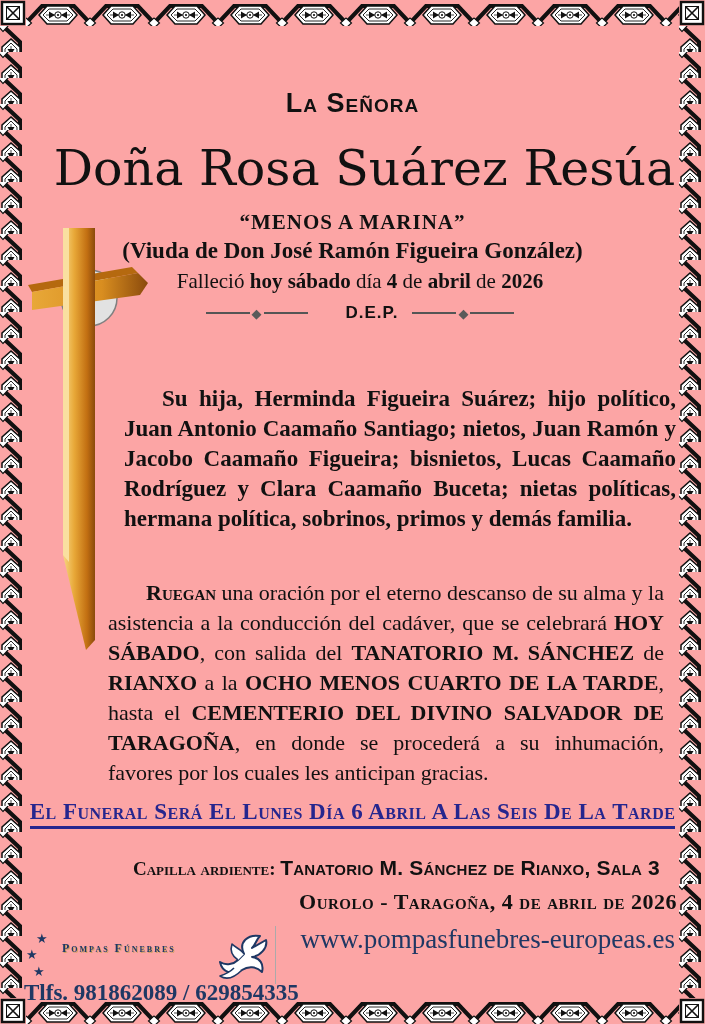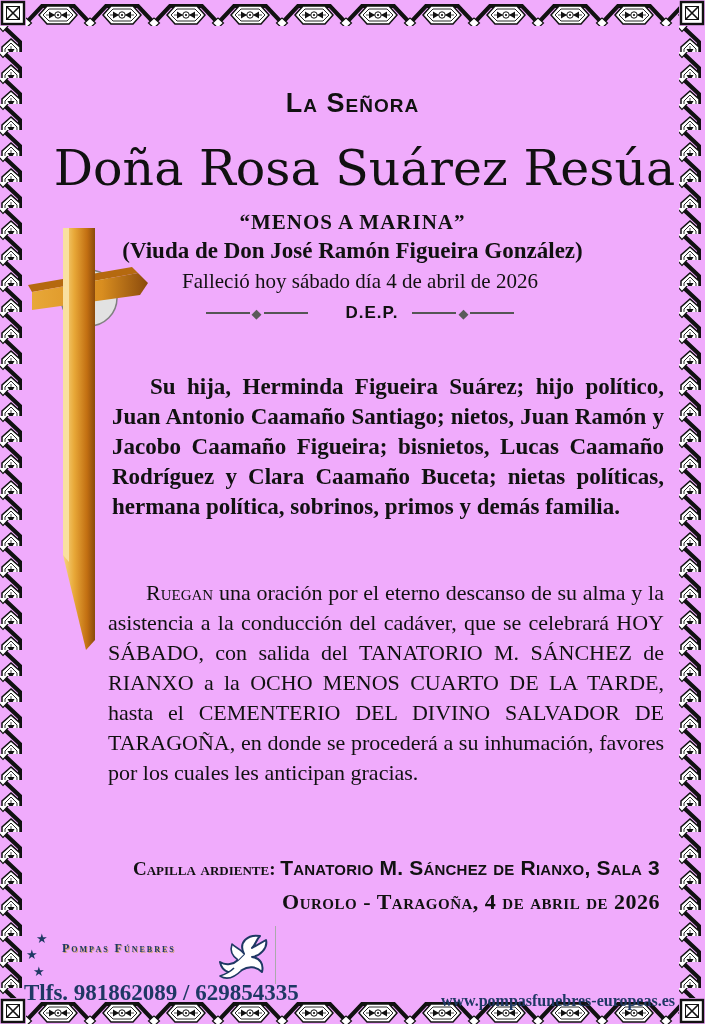--- a/index.html
+++ b/index.html
@@ -1,21 +1,21 @@
 <!DOCTYPE html>
 <html><head>
 <meta charset="utf-8">
 <style>
   html,body{margin:0;padding:0;background:#888;}
   .page{
     position:relative;width:705px;height:1024px;margin:0 auto;
-    background:#f0abfc;overflow:hidden;
+    background:#fca5a5;overflow:hidden;
     font-family:"Liberation Serif",serif;color:#111;
   }
-  .b{font-weight:normal;}
+  .b{font-weight:bold;}
   .sc{font-variant:small-caps;}
   
   .border-strip{position:absolute;}
   .bs-top{left:26px;top:0;}
   .bs-bottom{left:26px;bottom:0;}
   .bs-left{left:0;top:26px;}
   .bs-right{right:0;top:26px;}
   .corner{position:absolute;width:26px;height:26px;}
   .c-tl{left:0;top:0;} .c-tr{right:0;top:0;}
   .c-bl{left:0;bottom:0;} .c-br{right:0;bottom:0;}
@@ -45,21 +45,21 @@
   .dep-dash{width:44px;height:0;border-top:2px solid #555;}
   .dep-diamond{color:#5a5a5a;font-size:13px;margin:0 2px;line-height:1;}
   .dep-label{
     font-family:"Liberation Sans",sans-serif;font-weight:bold;font-size:17px;
     letter-spacing:1px;margin:0 14px;color:#111;padding-left:24px;
   }
   
   .cross{position:absolute;left:28px;top:222px;}
   
   .family{
-    position:absolute;left:112px;top:372px;width:552px;margin:0;
+    position:absolute;left:112px;top:372px;width:552px;margin:12px;
     font-weight:bold;font-size:23px;line-height:30px;
     text-align:justify;text-indent:38px;
   }
   .request{
     position:absolute;left:108px;top:578px;width:556px;margin:0;
     font-size:22px;line-height:30px;text-align:justify;text-indent:38px;
   }
   
   .funeral{
     position:absolute;left:0;top:799px;width:100%;text-align:center;
@@ -74,21 +74,21 @@
     position:absolute;right:45px;top:856px;text-align:right;white-space:nowrap;
   }
   .chapel-label{
     font-weight:bold;font-variant:small-caps;font-size:19px;
   }
   .chapel-value{
     font-family:"Liberation Sans",sans-serif;font-weight:bold;
     font-variant:small-caps;font-size:21px;letter-spacing:0.2px;
   }
   .place{
-    position:absolute;right:45px;top:889px;
+    position:absolute;right:28px;top:889px;
     font-weight:bold;font-variant:small-caps;font-size:22px;letter-spacing:0.5px;
   }
   
   .logo{position:absolute;left:22px;top:924px;width:255px;height:62px;}
   .logo-star{position:absolute;color:#1F3864;font-size:13px;line-height:1;}
   .st1{left:14px;top:8px;} .st2{left:4px;top:24px;} .st3{left:11px;top:41px;}
   .brand-top{
     position:absolute;left:40px;top:17px;
     font-weight:bold;font-variant:small-caps;font-size:12px;letter-spacing:2px;
     color:#1F3864;text-shadow:1px 1px 0 rgba(198,160,82,0.85);
@@ -98,22 +98,22 @@
     font-weight:bold;font-variant:small-caps;font-size:29px;letter-spacing:1px;
     color:#1F3864;
   }
   .dove{position:absolute;left:192px;top:8px;}
   .logo-divider{position:absolute;left:253px;top:2px;width:1px;height:58px;background:#aaa;}
   .phones{
     position:absolute;left:24px;top:980px;
     font-weight:bold;font-size:23px;color:#1F3864;white-space:nowrap;
   }
   .website{
-    position:absolute;right:30px;top:992px;
-    font-weight:bold;font-size:16px;color:#1F3864;white-space:nowrap;
+    position:absolute;right:30px;top:924px;
+    font-weight:normal;font-size:27px;color:#1F3864;white-space:nowrap;
   }
 </style>
 </head>
 <body>
 
 <div class="page">
 
   <svg width="0" height="0" style="position:absolute" aria-hidden="true">
     <defs>
       <pattern id="chainH" width="64" height="26" patternUnits="userSpaceOnUse">
@@ -209,20 +209,23 @@
     <circle cx="61" cy="76" r="28" fill="#E2E2E2" stroke="#808080" stroke-width="1.5"></circle>
     <polygon points="4,70 110,51 104,45 0,63" fill="#B5690F"></polygon>
     <polygon points="4,70 110,51 120,61 112,73 4,88" fill="url(#gradH)"></polygon>
     <polygon points="35,6 67,6 67,418 58,428 35,333" fill="url(#gradV)"></polygon>
     <polygon points="35,6 41,6 41,340 35,333" fill="#F9E0A0"></polygon>
   </svg>
 
   <p class="family">Su hija, Herminda Figueira Suárez; hijo político, Juan Antonio Caamaño Santiago; nietos, Juan Ramón y Jacobo Caamaño Figueira; bisnietos, Lucas Caamaño Rodríguez y Clara Caamaño Buceta; nietas políticas, hermana política, sobrinos, primos y demás familia.</p>
   <p class="request"><span class="b sc">Ruegan</span><span> una oración por el eterno descanso de su alma y la asistencia a la conducción del cadáver, que se celebrará </span><span class="b">HOY SÁBADO</span><span>, con salida del </span><span class="b">TANATORIO M. SÁNCHEZ</span><span> de </span><span class="b">RIANXO</span><span> a la </span><span class="b">OCHO MENOS CUARTO DE LA TARDE</span><span>, hasta el </span><span class="b">CEMENTERIO DEL DIVINO SALVADOR DE TARAGOÑA</span><span>, en donde se procederá a su inhumación, favores por los cuales les anticipan gracias.</span></p>
 
+  <div class="funeral">
+    <span>El Funeral Será El Lunes Día 6 Abril A Las Seis De La Tarde</span>
+  </div>
 
   <div class="chapel">
     <span class="chapel-label">Capilla ardiente: </span><span class="chapel-value">Tanatorio M. Sánchez de Rianxo, Sala 3</span>
   </div>
   <div class="place">Ourolo - Taragoña, 4 de abril de 2026</div>
 
   <div class="logo">
     <span class="logo-star st1">★</span>
     <span class="logo-star st2">★</span>
     <span class="logo-star st3">★</span>

